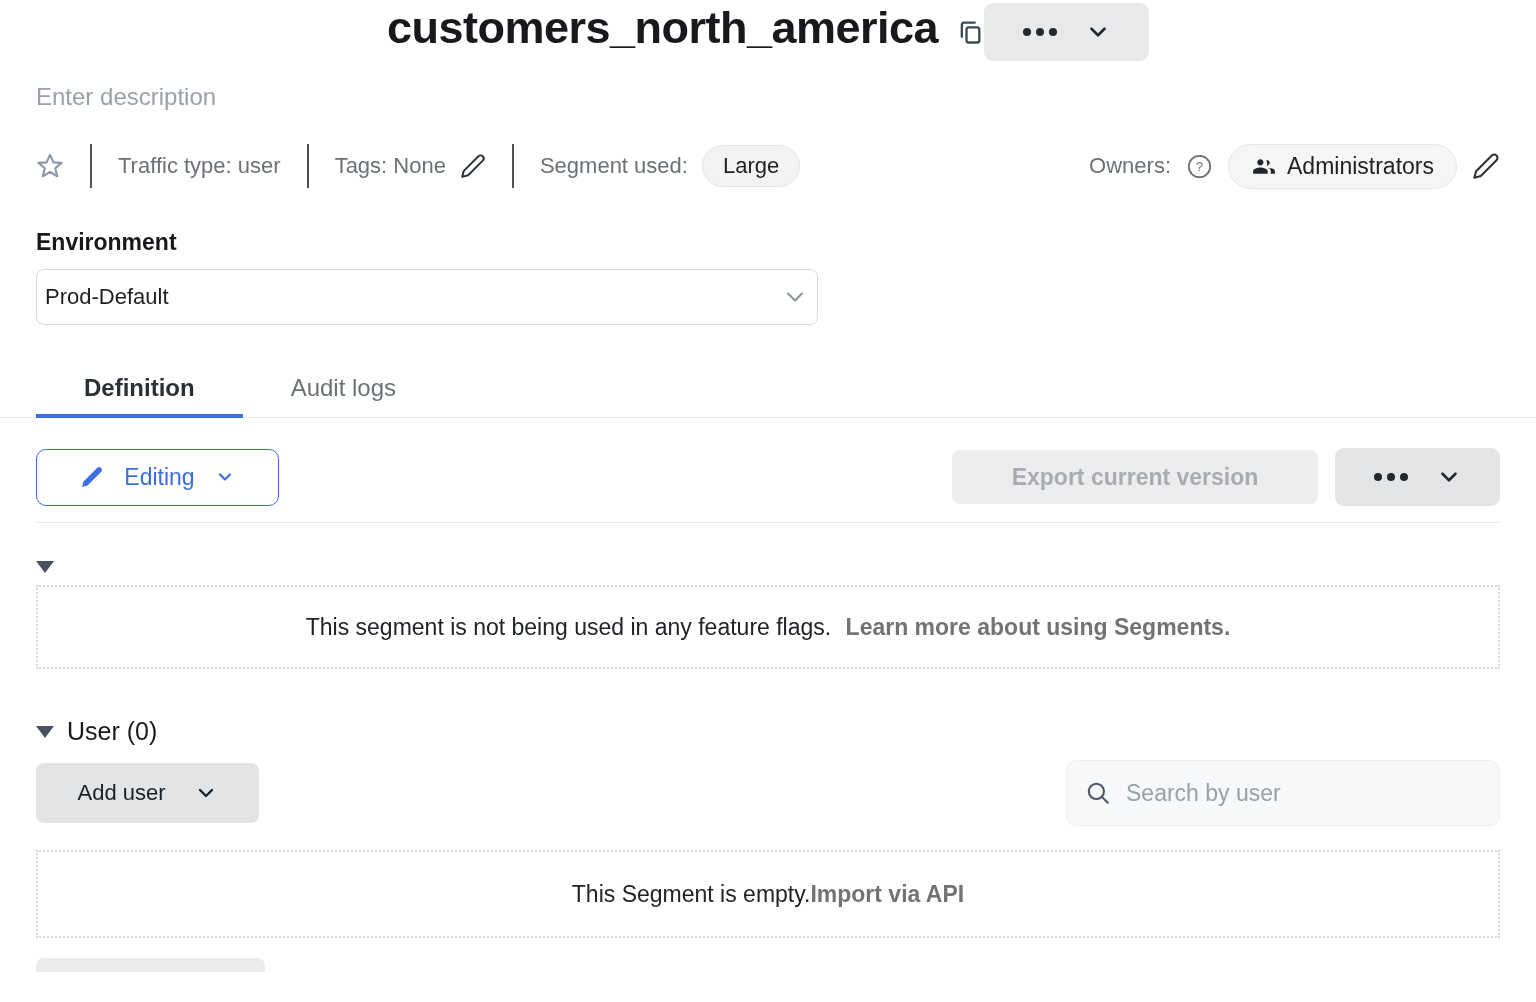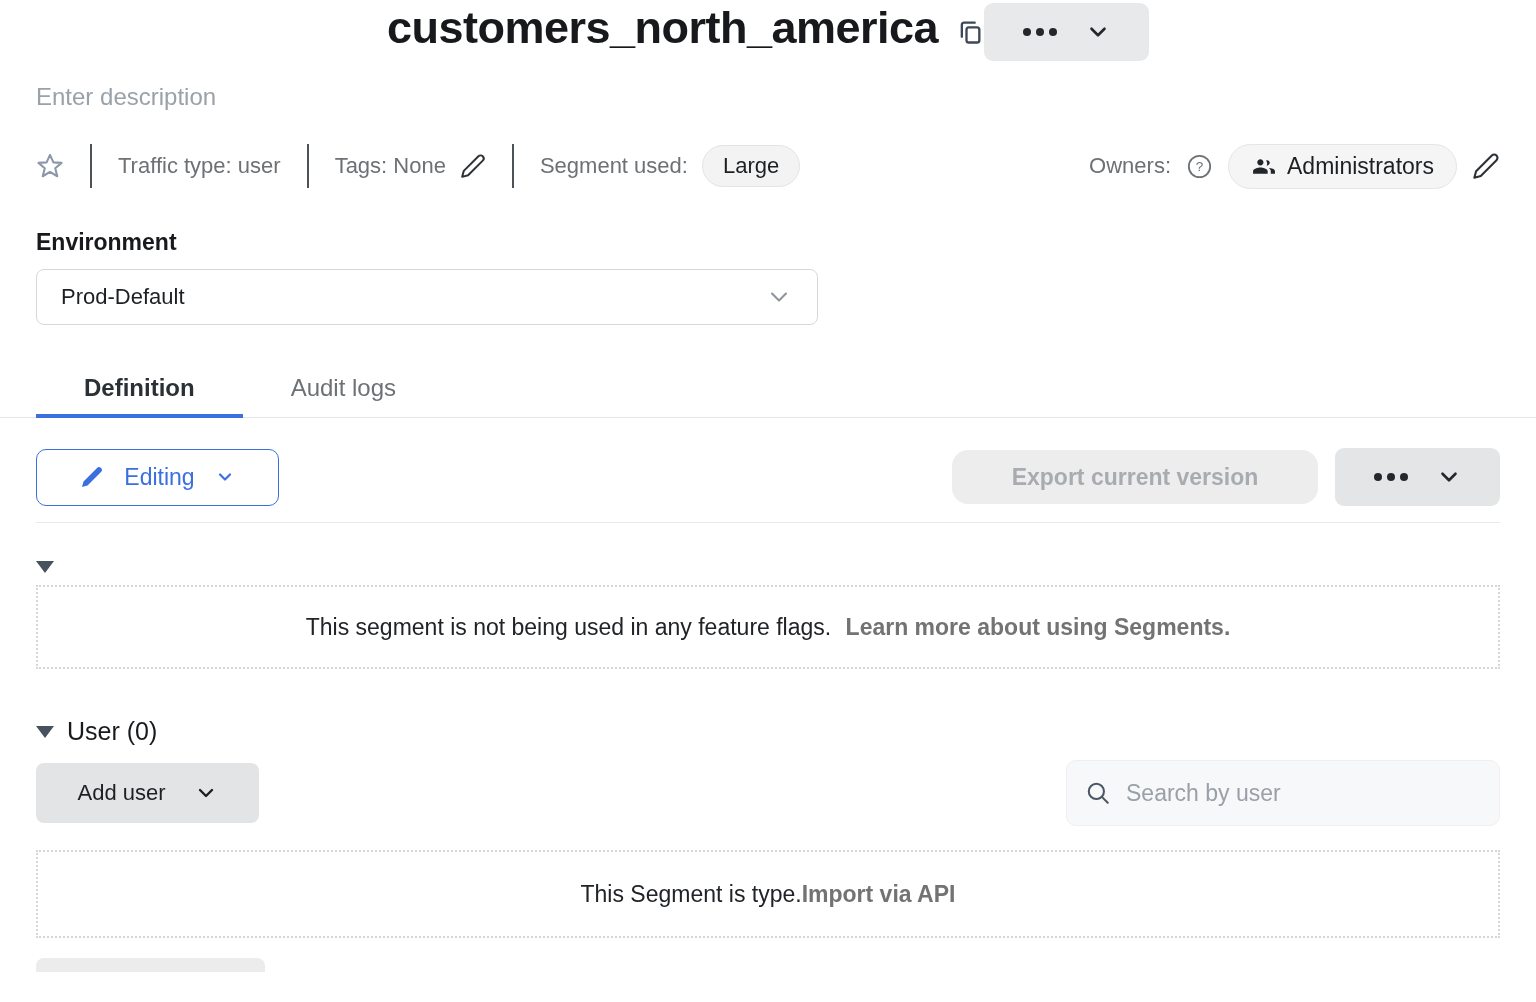--- a/index.html
+++ b/index.html
@@ -45,21 +45,21 @@
     padding: 8px 22px; color: #1d2023; font-size: 23px; cursor: pointer;
   }
   .owner-pill .ppl { color: #22262a; display: flex; }
 
   
   .env-label { margin-top: 40px; font-size: 23px; font-weight: bold; color: #17191c; }
   .env-select {
     margin-top: 13px; width: 782px; height: 56px;
     border: 1px solid #d5d8db; border-radius: 8px;
     display: flex; align-items: center; justify-content: space-between;
-    padding: 0 24px; font-size: 22px; color: #1d2023; cursor: pointer; background: #fff;
+    padding: 0 8px; font-size: 22px; color: #1d2023; cursor: pointer; background: #fff;
   }
   .env-select .chev { color: #8d949b; display: flex; }
 
   
   .tabs-wrap { margin: 36px -36px 0; padding: 0 36px; border-bottom: 1px solid #e5e6e8; display: flex; }
   .tab {
     padding: 0 48px; height: 57px; display: flex; align-items: center; justify-content: center;
     font-size: 24px; color: #6c7176; cursor: pointer; margin-bottom: -1px; border-bottom: 4px solid transparent;
   }
   .tab.active { font-weight: bold; color: #2b3036; border-bottom-color: #3b6fe0; }
@@ -67,21 +67,21 @@
   
   .toolbar { margin-top: 30px; display: flex; align-items: center; }
   .editing-btn {
     width: 243px; height: 57px; background: #fff;
     border: 1.5px solid #3b6fe0; border-radius: 10px; color: #3b6fe0;
     font-size: 23px; display: flex; align-items: center; justify-content: center; gap: 20px; cursor: pointer;
     font-family: inherit;
   }
   .toolbar-right { margin-left: auto; display: flex; align-items: center; gap: 17px; }
   .export-btn {
-    width: 366px; height: 54px; border: none; border-radius: 16px;
+    width: 366px; height: 54px; border: none; border-radius: 8px;
     background: #ededee; color: #a8acb1; font-size: 23px; font-weight: 600; font-family: inherit; cursor: default;
   }
   .menu-btn.dark { background: #e4e5e6; margin-top: 0; }
 
   .divider { margin: 16px 0 0; border: none; border-top: 1px solid #e8e9ea; }
 
   
   .section-head { margin-top: 38px; display: flex; align-items: center; gap: 13px; font-size: 25px; color: #181b1e; }
   .section-head.user { margin-top: 48px; }
   .tri-btn { background: none; border: none; padding: 0; display: flex; cursor: pointer; }
@@ -277,19 +277,19 @@
       <svg width="26" height="26" viewBox="0 0 24 24" fill="none" stroke="currentColor" stroke-width="1.9" stroke-linecap="round">
         <circle cx="10.5" cy="10.5" r="7"></circle>
         <line x1="15.8" y1="15.8" x2="21" y2="21"></line>
       </svg>
       <input type="text" placeholder="Search by user" style="">
     </div>
   </div>
 
   <div class="dotted-box second">
     <span>
-      <span>This Segment is type.</span><a class="box-link">Import via API</a>
+      <span>This Segment is empty.</span><a class="box-link">Import via API</a>
     </span>
   </div>
 
   <div class="bottom-stub"></div>
 
 </div>
 
 </body></html>

